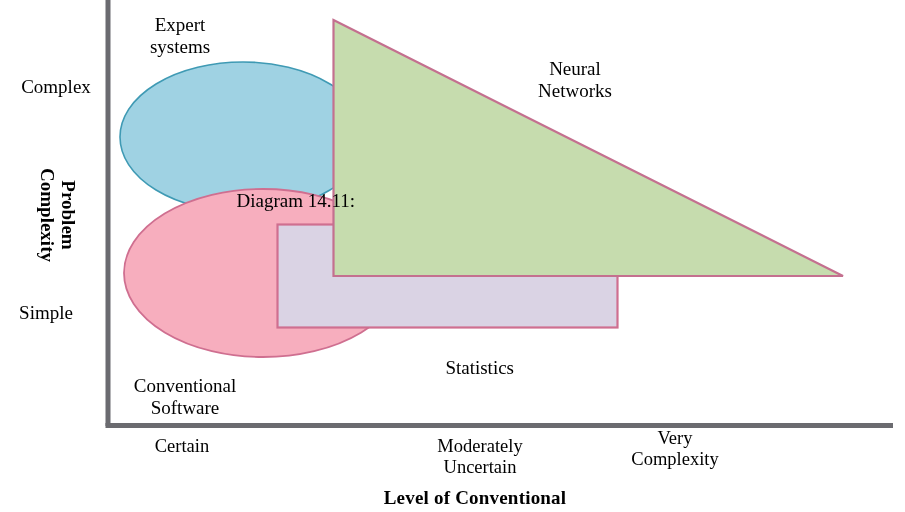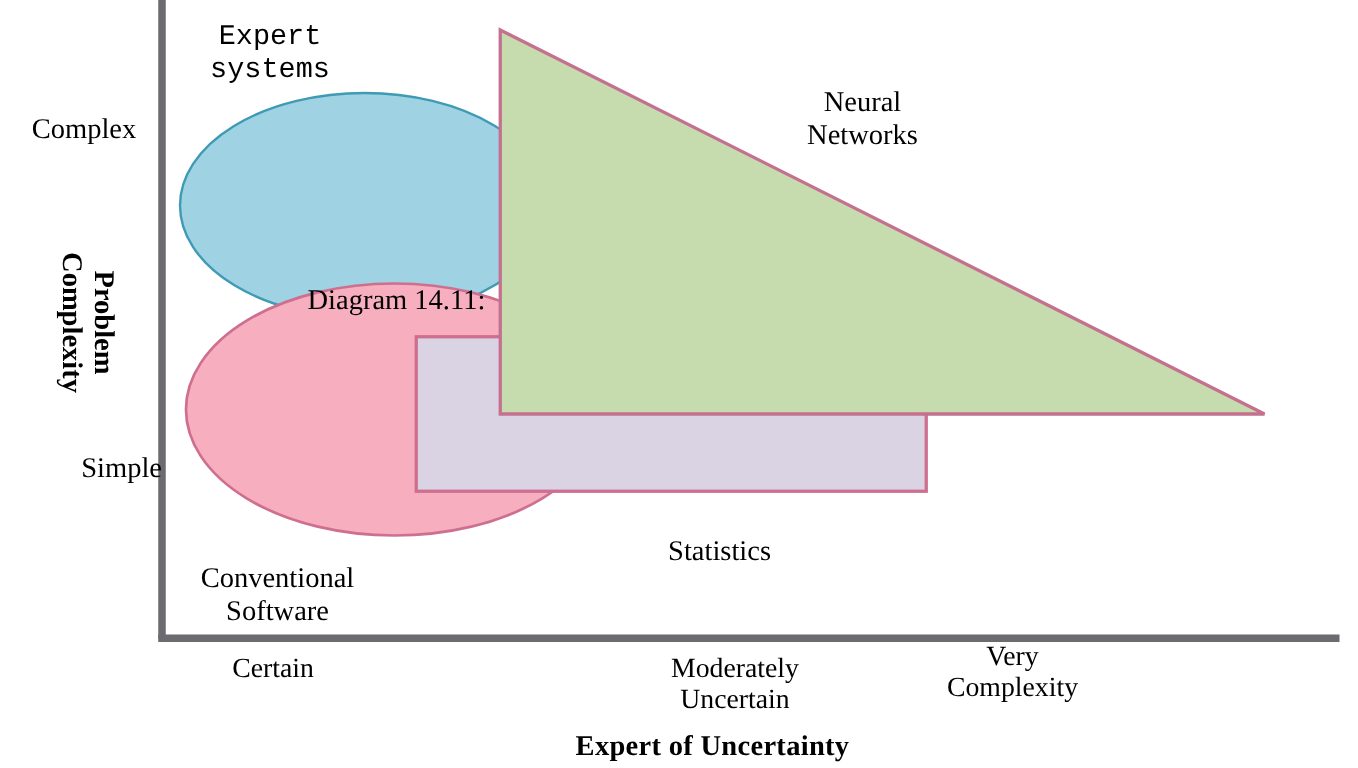--- a/index.html
+++ b/index.html
@@ -51,44 +51,44 @@
     <ellipse cx="263" cy="273" rx="139" ry="84" fill="#f7aebe" stroke="#cf6f90" stroke-width="1.8"></ellipse>
 
     <rect x="277.5" y="224.5" width="340" height="103" fill="#dad3e4" stroke="#cf6f90" stroke-width="2.2"></rect>
 
     <polygon points="333.5,20 843,276 333.5,276" fill="#c6dcae" stroke="#c4708f" stroke-width="2.2" stroke-linejoin="miter"></polygon>
 
     <line x1="108" y1="0" x2="108" y2="426" stroke="#6b6b70" stroke-width="5"></line>
     <line x1="105.5" y1="425.5" x2="893" y2="425.5" stroke="#6b6b70" stroke-width="5"></line>
   </svg>
 
-  <div class="lbl shape-lbl" style="left:115px;top:14px;width:130px;font-family:Liberation Mono, monospace;">Expert
+  <div class="lbl shape-lbl" style="left:115px;top:14px;width:130px;">Expert
 systems</div>
 
   <div class="lbl shape-lbl" style="left:495px;top:58px;width:160px;">Neural
 Networks</div>
 
-  <div class="lbl shape-lbl" style="left:205px;top:190px;width:150px;text-align:left;">Diagram 14.11:</div>
+  <div class="lbl shape-lbl" style="left:205px;top:190px;width:150px;text-align:right;">Diagram 14.11:</div>
 
   <div class="lbl shape-lbl" style="left:414px;top:339px;width:100px;text-align:right;margin-top:18px;">Statistics</div>
 
   <div class="lbl y-extreme" style="left:10px;top:76px;width:92px;text-align:center;">Complex</div>
 
   <div class="lbl shape-lbl" style="left:120px;top:375px;width:130px;">Conventional
 Software</div>
 
-  <div class="lbl y-extreme" style="left:16px;top:302px;width:92px;text-align:right;">Simple</div>
+  <div class="lbl y-extreme" style="left:0;top:302px;width:92px;text-align:center;">Simple</div>
 
   <div class="lbl y-axis-title" style="left:78px;top:155px;width:120px;">Problem
 Complexity</div>
 
   <div class="lbl axis-cat" style="left:122px;top:436px;width:120px;text-align:center;">Certain</div>
 
-  <div class="lbl axis-cat" style="left:420px;top:436px;width:140px;text-align:center;">Moderately
+  <div class="lbl axis-cat" style="left:410px;top:436px;width:140px;text-align:center;">Moderately
 Uncertain</div>
 
   <div class="lbl axis-cat" style="left:614px;top:428px;width:122px;">Very
 Complexity</div>
 
 
-  <div class="lbl axis-title" style="left:330px;top:487px;width:290px;">Expert of Uncertainty</div>
+  <div class="lbl axis-title" style="left:330px;top:487px;width:290px;">Level of Conventional</div>
 
 </div>
 
 </body></html>

